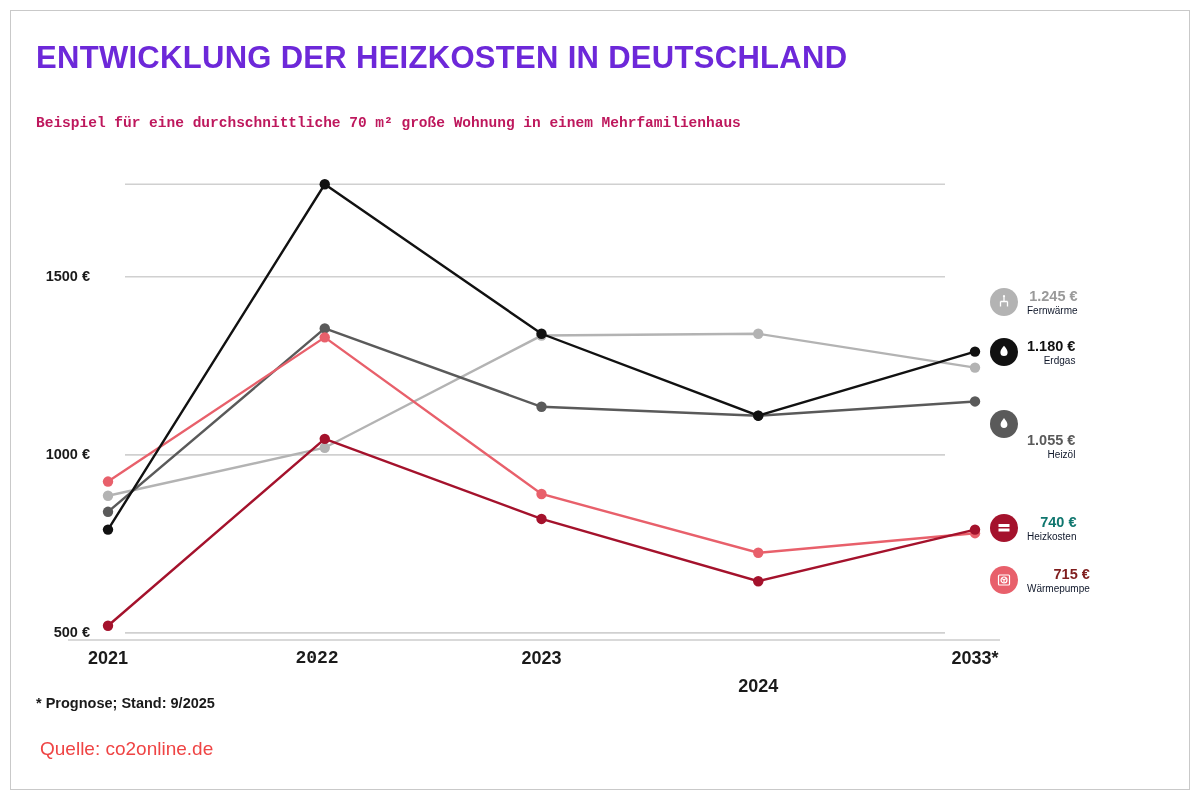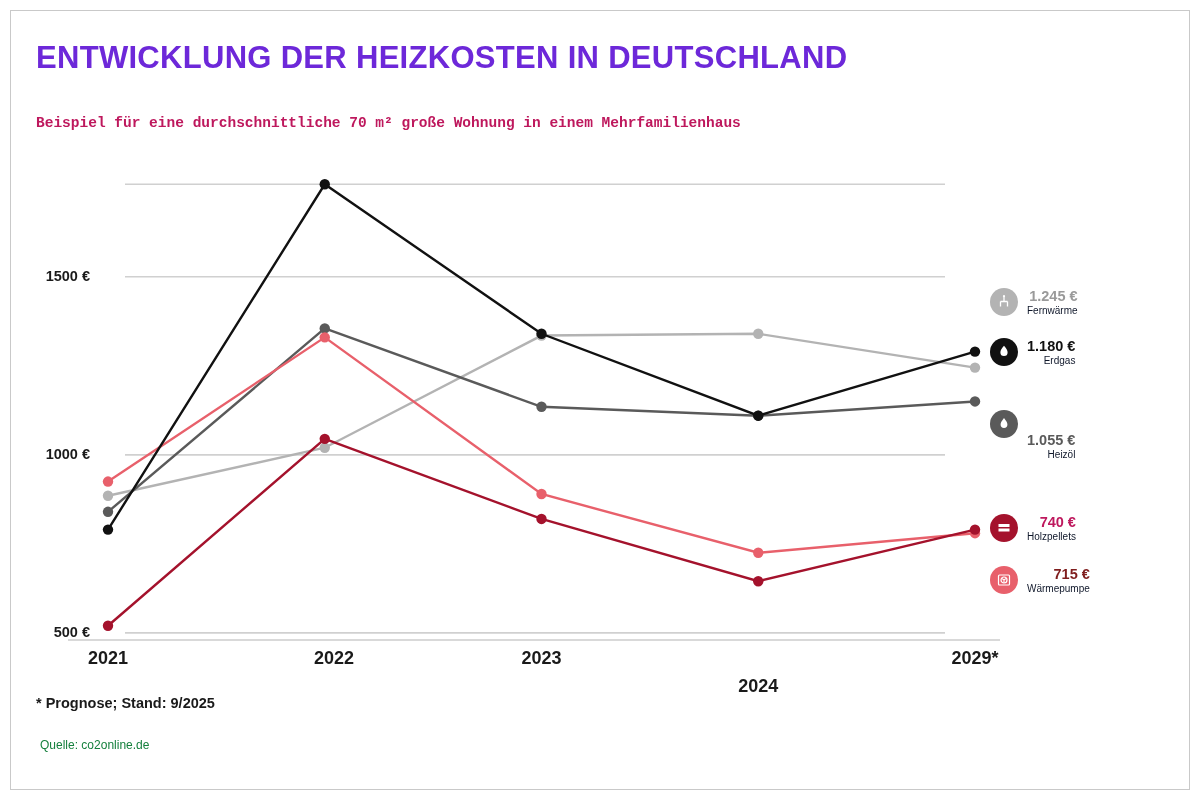--- a/index.html
+++ b/index.html
@@ -52,22 +52,22 @@
     left: 36px;
     top: 695px;
     font-size: 14.5px;
     font-weight: bold;
     color: #1a1a1a;
   }
   .source {
     position: absolute;
     left: 40px;
     top: 738px;
-    font-size: 12px;
-    color: #15803d;
+    font-size: 19px;
+    color: #ef4444;
   }
   .logo {
     position: absolute;
     right: 32px;
     top: 722px;
     width: 196px;
     text-align: center;
   }
   .logo-text {
     font-size: 20px;
@@ -183,24 +183,24 @@
       <circle cx="975" cy="351.59090909090907" r="5.2" fill="#111111"></circle>
     </svg>
 
   <div id="ytick-layer">
       <div class="ytick" style="left: 20px; top: 623.879px;">500 €</div>
       <div class="ytick" style="left: 20px; top: 445.848px;">1000 €</div>
       <div class="ytick" style="left: 20px; top: 267.818px;">1500 €</div>
     </div>
   <div id="xtick-layer">
       <div class="xtick" style="left: 63px;">2021</div>
-      <div class="xtick" style="left: 289px;">2022</div>
+      <div class="xtick" style="left: 272px; font-family: Liberation Mono, monospace;">2022</div>
       <div class="xtick" style="left: 496.5px;">2023</div>
       <div class="xtick" style="left: 713.25px; margin-top: 28px;">2024</div>
-      <div class="xtick" style="left: 930px;">2029*</div>
+      <div class="xtick" style="left: 930px;">2033*</div>
     </div>
   <div id="legend-layer">
       <div class="legend-item" style="left: 990px; top: 288px;">
         <div class="legend-badge" style="background: rgb(179, 179, 179);">
           <svg width="16" height="16" viewBox="0 0 16 16">
             <path d="M8 2.5v5M4.5 7.5h7M4.5 7.5v5M11.5 7.5v5" stroke="#fff" stroke-width="1.3" fill="none"></path>
             <circle cx="8" cy="2.2" r="1.1" fill="#fff"></circle>
           </svg>
         </div>
         <div class="legend-texts">
@@ -231,22 +231,22 @@
         </div>
       </div>
       <div class="legend-item" style="left: 990px; top: 514px;">
         <div class="legend-badge" style="background: rgb(164, 18, 44);">
           <svg width="16" height="16" viewBox="0 0 16 16">
             <rect x="2.5" y="4" width="11" height="3" fill="#fff"></rect>
             <rect x="2.5" y="8.5" width="11" height="3" fill="#fff"></rect>
           </svg>
         </div>
         <div class="legend-texts">
-          <div class="legend-value" style="color: #be185d;">740 €</div>
-          <div class="legend-label">Holzpellets</div>
+          <div class="legend-value" style="color: #0f766e;">740 €</div>
+          <div class="legend-label">Heizkosten</div>
         </div>
       </div>
       <div class="legend-item" style="left: 990px; top: 566px;">
         <div class="legend-badge" style="background: rgb(232, 96, 107);">
           <svg width="16" height="16" viewBox="0 0 16 16">
             <rect x="2.5" y="3" width="11" height="10" rx="1" fill="none" stroke="#fff" stroke-width="1.2"></rect>
             <circle cx="8" cy="8" r="3" fill="none" stroke="#fff" stroke-width="1.2"></circle>
             <path d="M8 8l2.2-1.6M8 8l-2.2-1.6M8 8v2.7" stroke="#fff" stroke-width="1.1"></path>
           </svg>
         </div>

